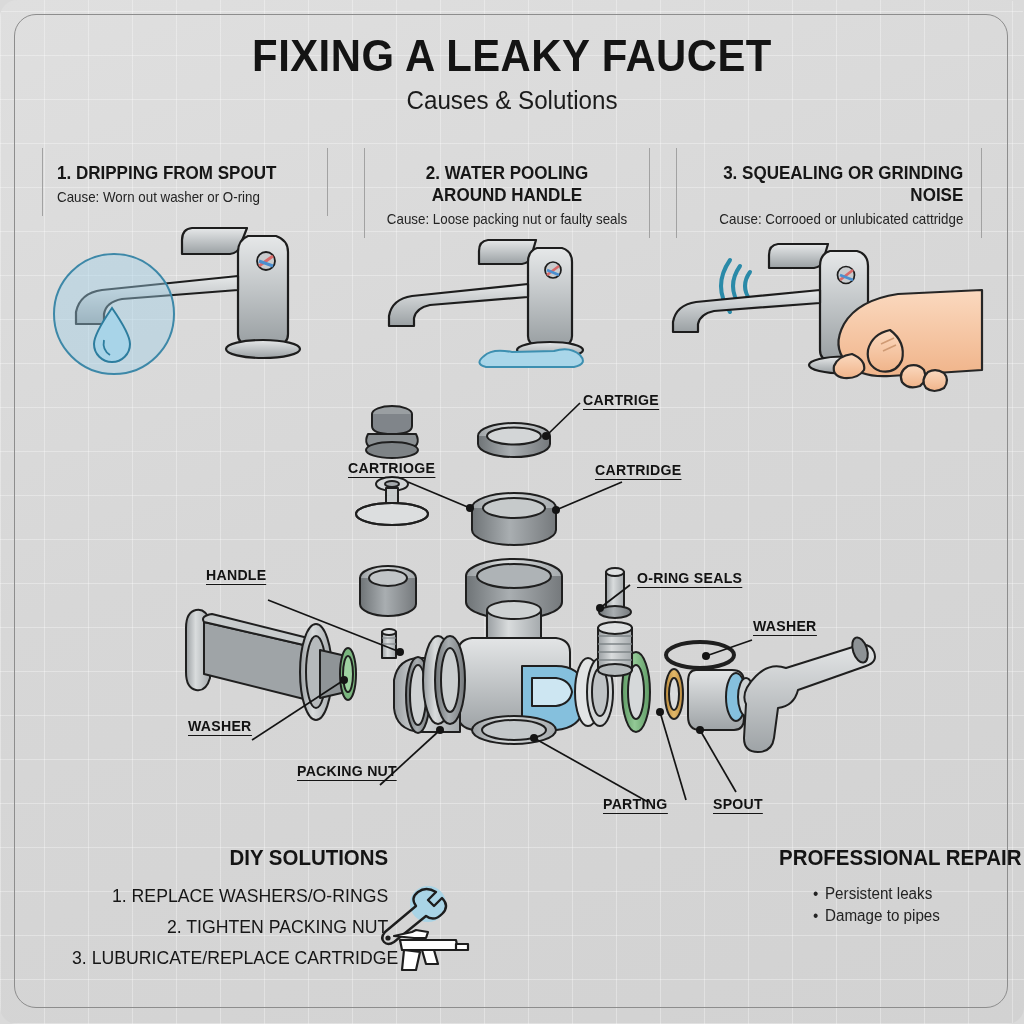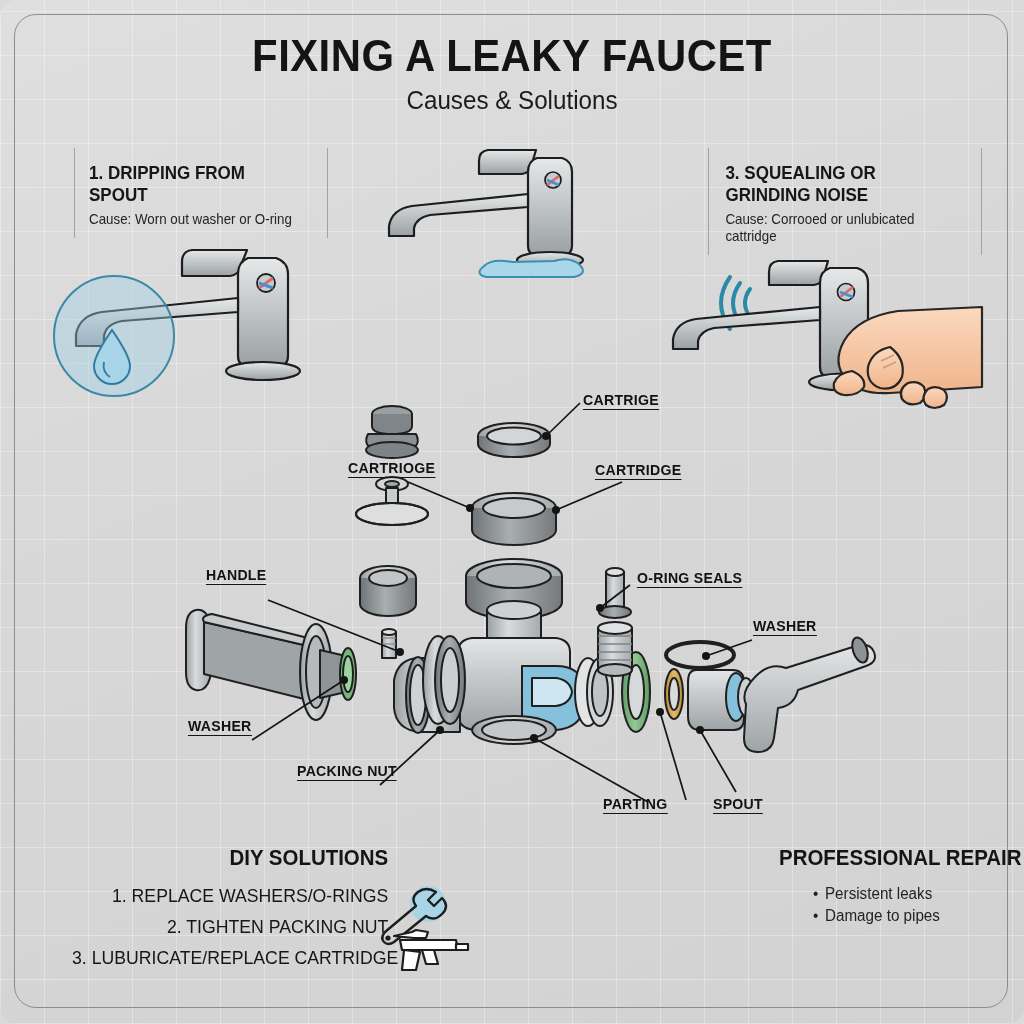--- a/index.html
+++ b/index.html
@@ -33,24 +33,24 @@
     font-family:"Liberation Sans Narrow","Liberation Sans",sans-serif;
     transform:scaleX(.93);
   }
   
   .panel{position:absolute;top:148px;height:250px;}
   .panel.p1{left:42px;width:286px;}
   .panel.p2{left:364px;width:286px;}
   .panel.p3{left:676px;width:306px;}
   .hdrbox{
     border:1px solid #a2a2a2;border-top:none;border-bottom:none;
-    padding:14px 6px 10px;text-align:center;box-sizing:border-box;margin-left:32px;
+    padding:14px 6px 10px;text-align:center;box-sizing:border-box;
   }
   .p1 .hdrbox{text-align:left;padding-left:14px;}
-  .p3 .hdrbox{text-align:left;}
+  .p3 .hdrbox{text-align:right;}
   .sec-title{
     font-size:18.5px;font-weight:bold;color:#161616;line-height:1.18;
     font-family:"Liberation Sans Narrow","Liberation Sans",sans-serif;
     transform:scaleX(.92);transform-origin:center;
   }
   .p1 .sec-title{transform-origin:left;}
   .sec-cause{
     font-size:14.5px;color:#242424;margin-top:5px;line-height:1.2;
     font-family:"Liberation Sans Narrow","Liberation Sans",sans-serif;
     transform:scaleX(.92);transform-origin:center;
@@ -128,20 +128,25 @@
         <path d="M217 50 L231 40" stroke="#d96b6b" stroke-width="3"></path>
         <path d="M217 45 L231 50" stroke="#4b8fd0" stroke-width="3"></path>
         <circle cx="72" cy="98" r="60" fill="#9fd0e6" fill-opacity=".42" stroke="#3d88a8" stroke-width="2"></circle>
         <path d="M70 92 Q52 118 52 128 a18 18 0 0 0 36 0 Q88 118 70 92 Z" fill="#a8d4e8" stroke="#2d7d9e" stroke-width="2"></path>
         <path d="M62 124 Q60 134 68 139" fill="none" stroke="#2d7d9e" stroke-width="1.8"></path>
       </svg>
     </div>
   </div>
 
   <div class="panel p2">
+    <div class="hdrbox">
+      <div class="sec-title">2. WATER POOLING</div>
+      <div class="sec-title">AROUND HANDLE</div>
+      <div class="sec-cause">Cause: Loose packing nut or faulty seals</div>
+    </div>
     <div class="art" style="height:120px;">
       <svg width="286" height="130" viewBox="0 0 286 130">
         <defs>
           <linearGradient id="mt2" x1="0" y1="0" x2="0" y2="1">
             <stop offset="0" stop-color="#e6e8e9"></stop>
               <stop offset=".45" stop-color="#c4c8ca"></stop>
               <stop offset="1" stop-color="#9aa0a3"></stop>
           </linearGradient>
         </defs>
         <g stroke="#1d1d1d" stroke-width="2.2" fill="url(#mt2)" stroke-linejoin="round">

